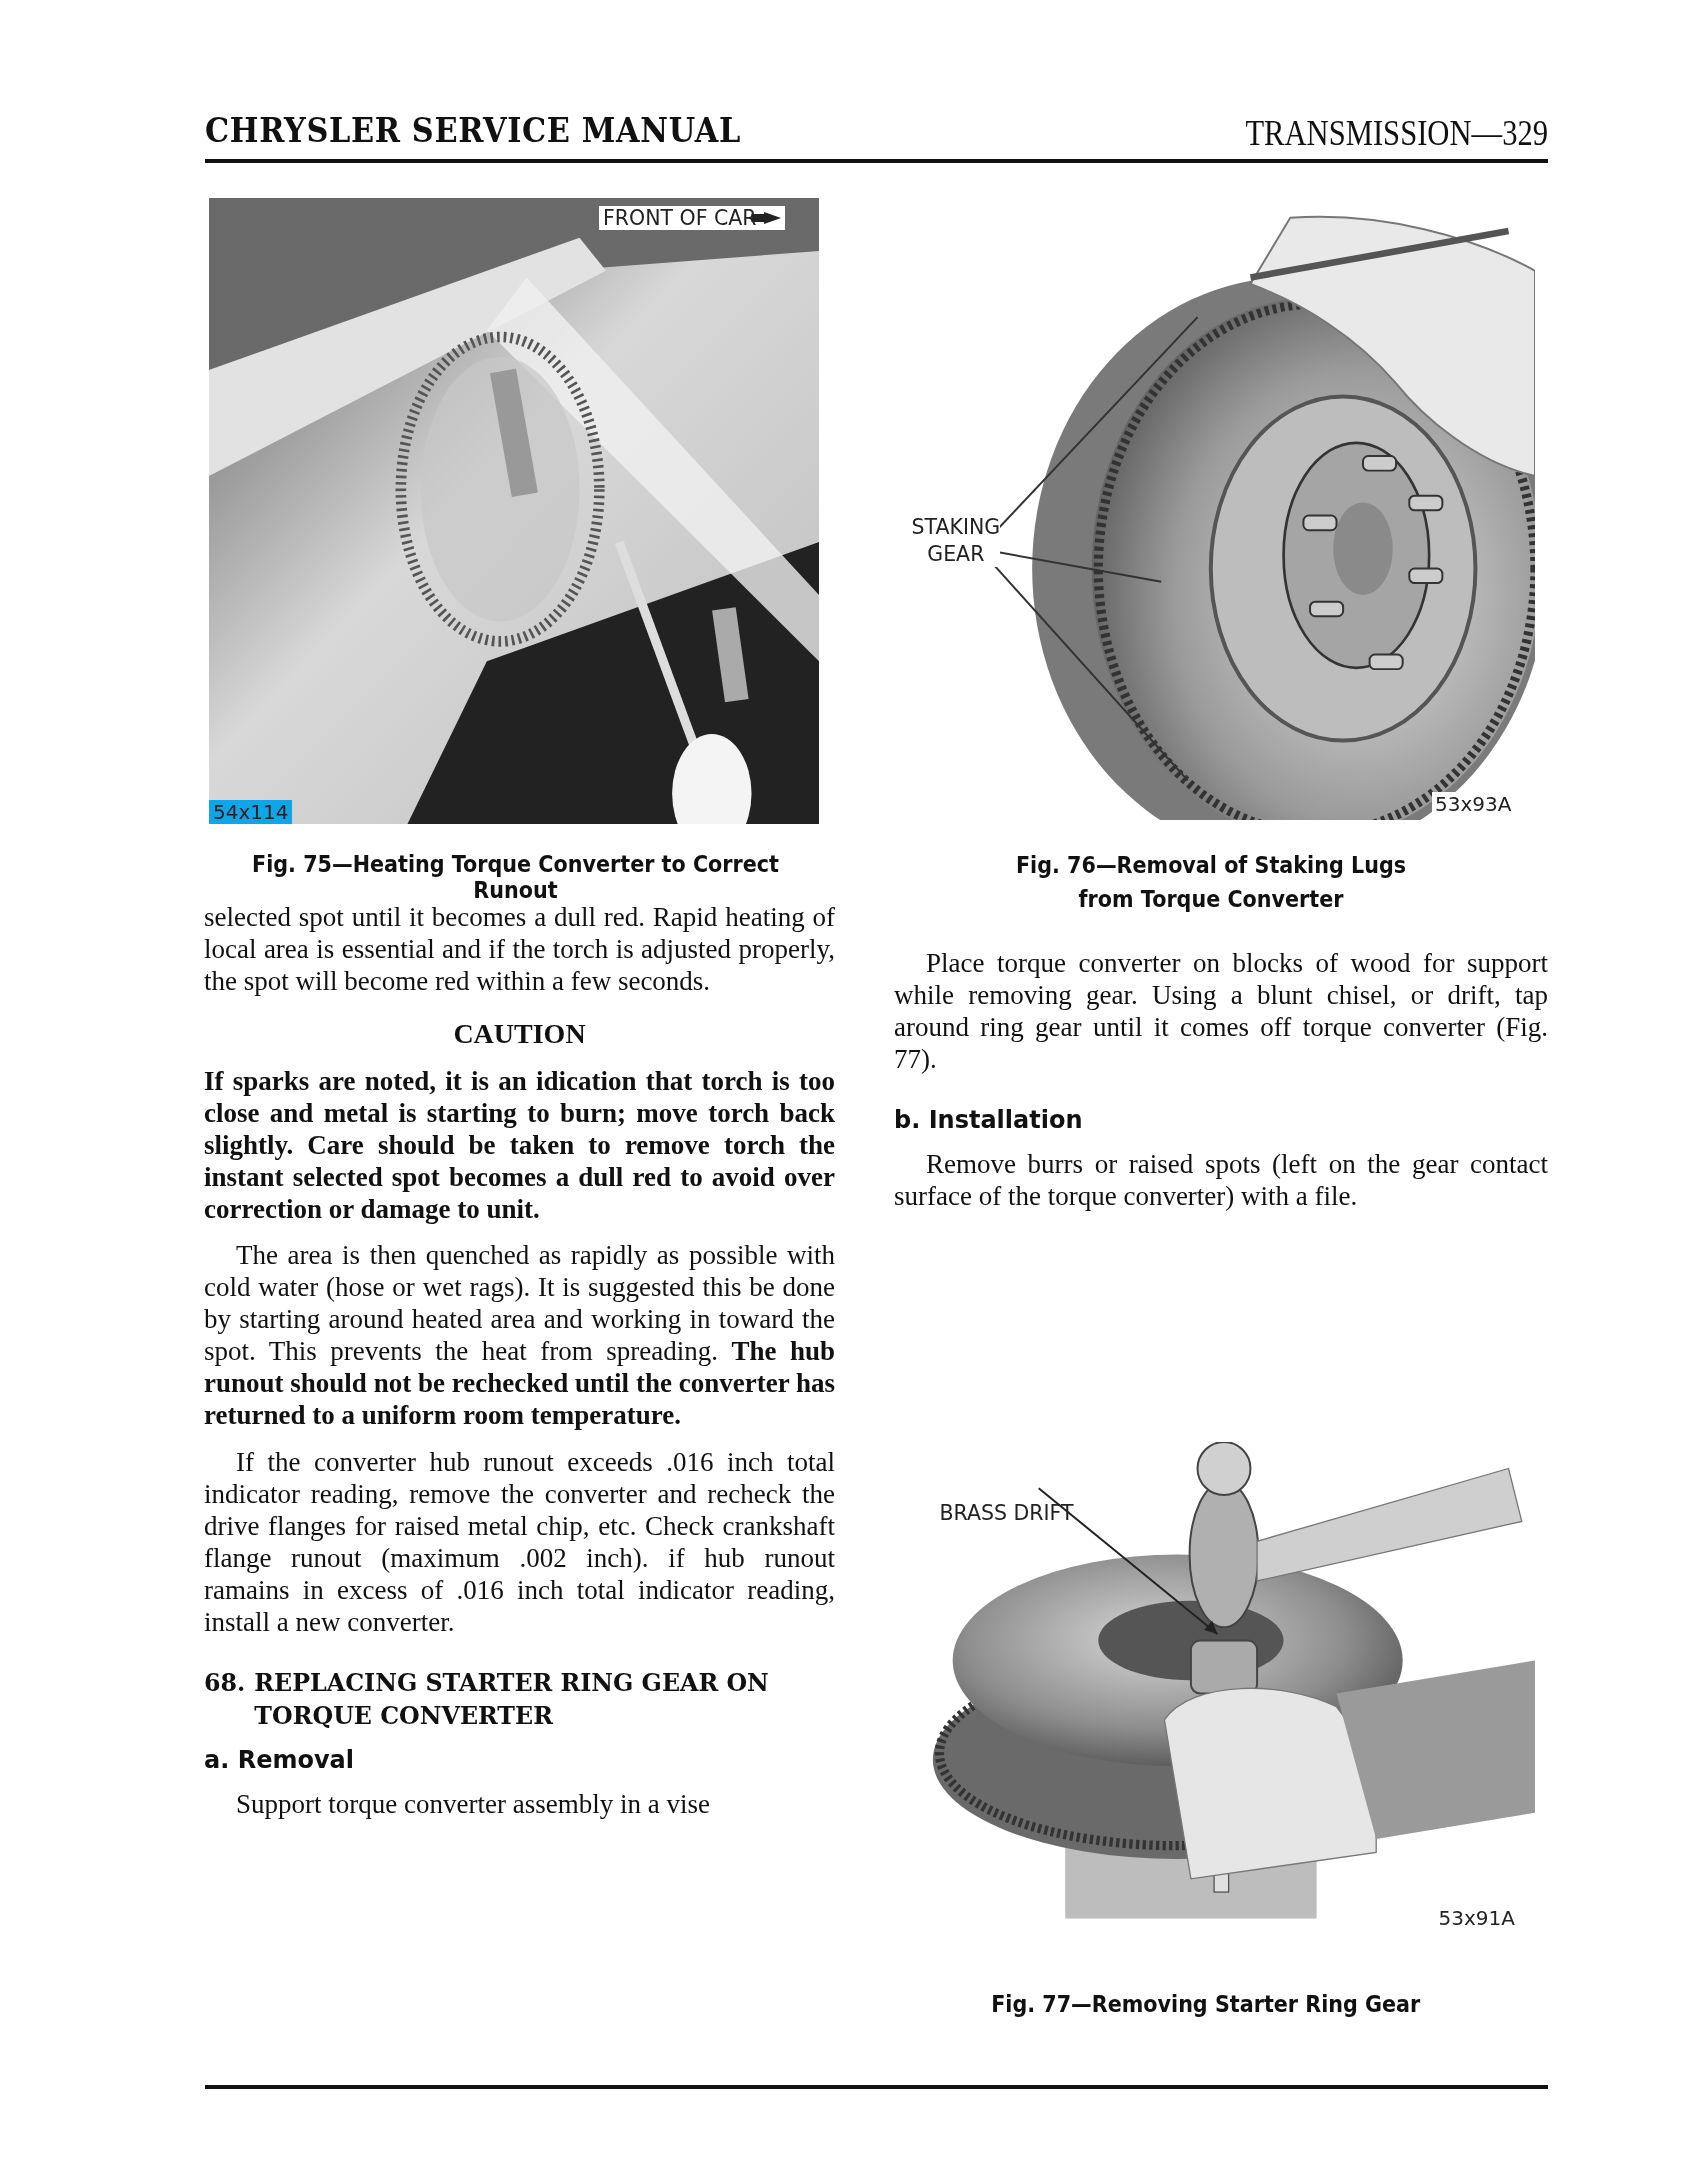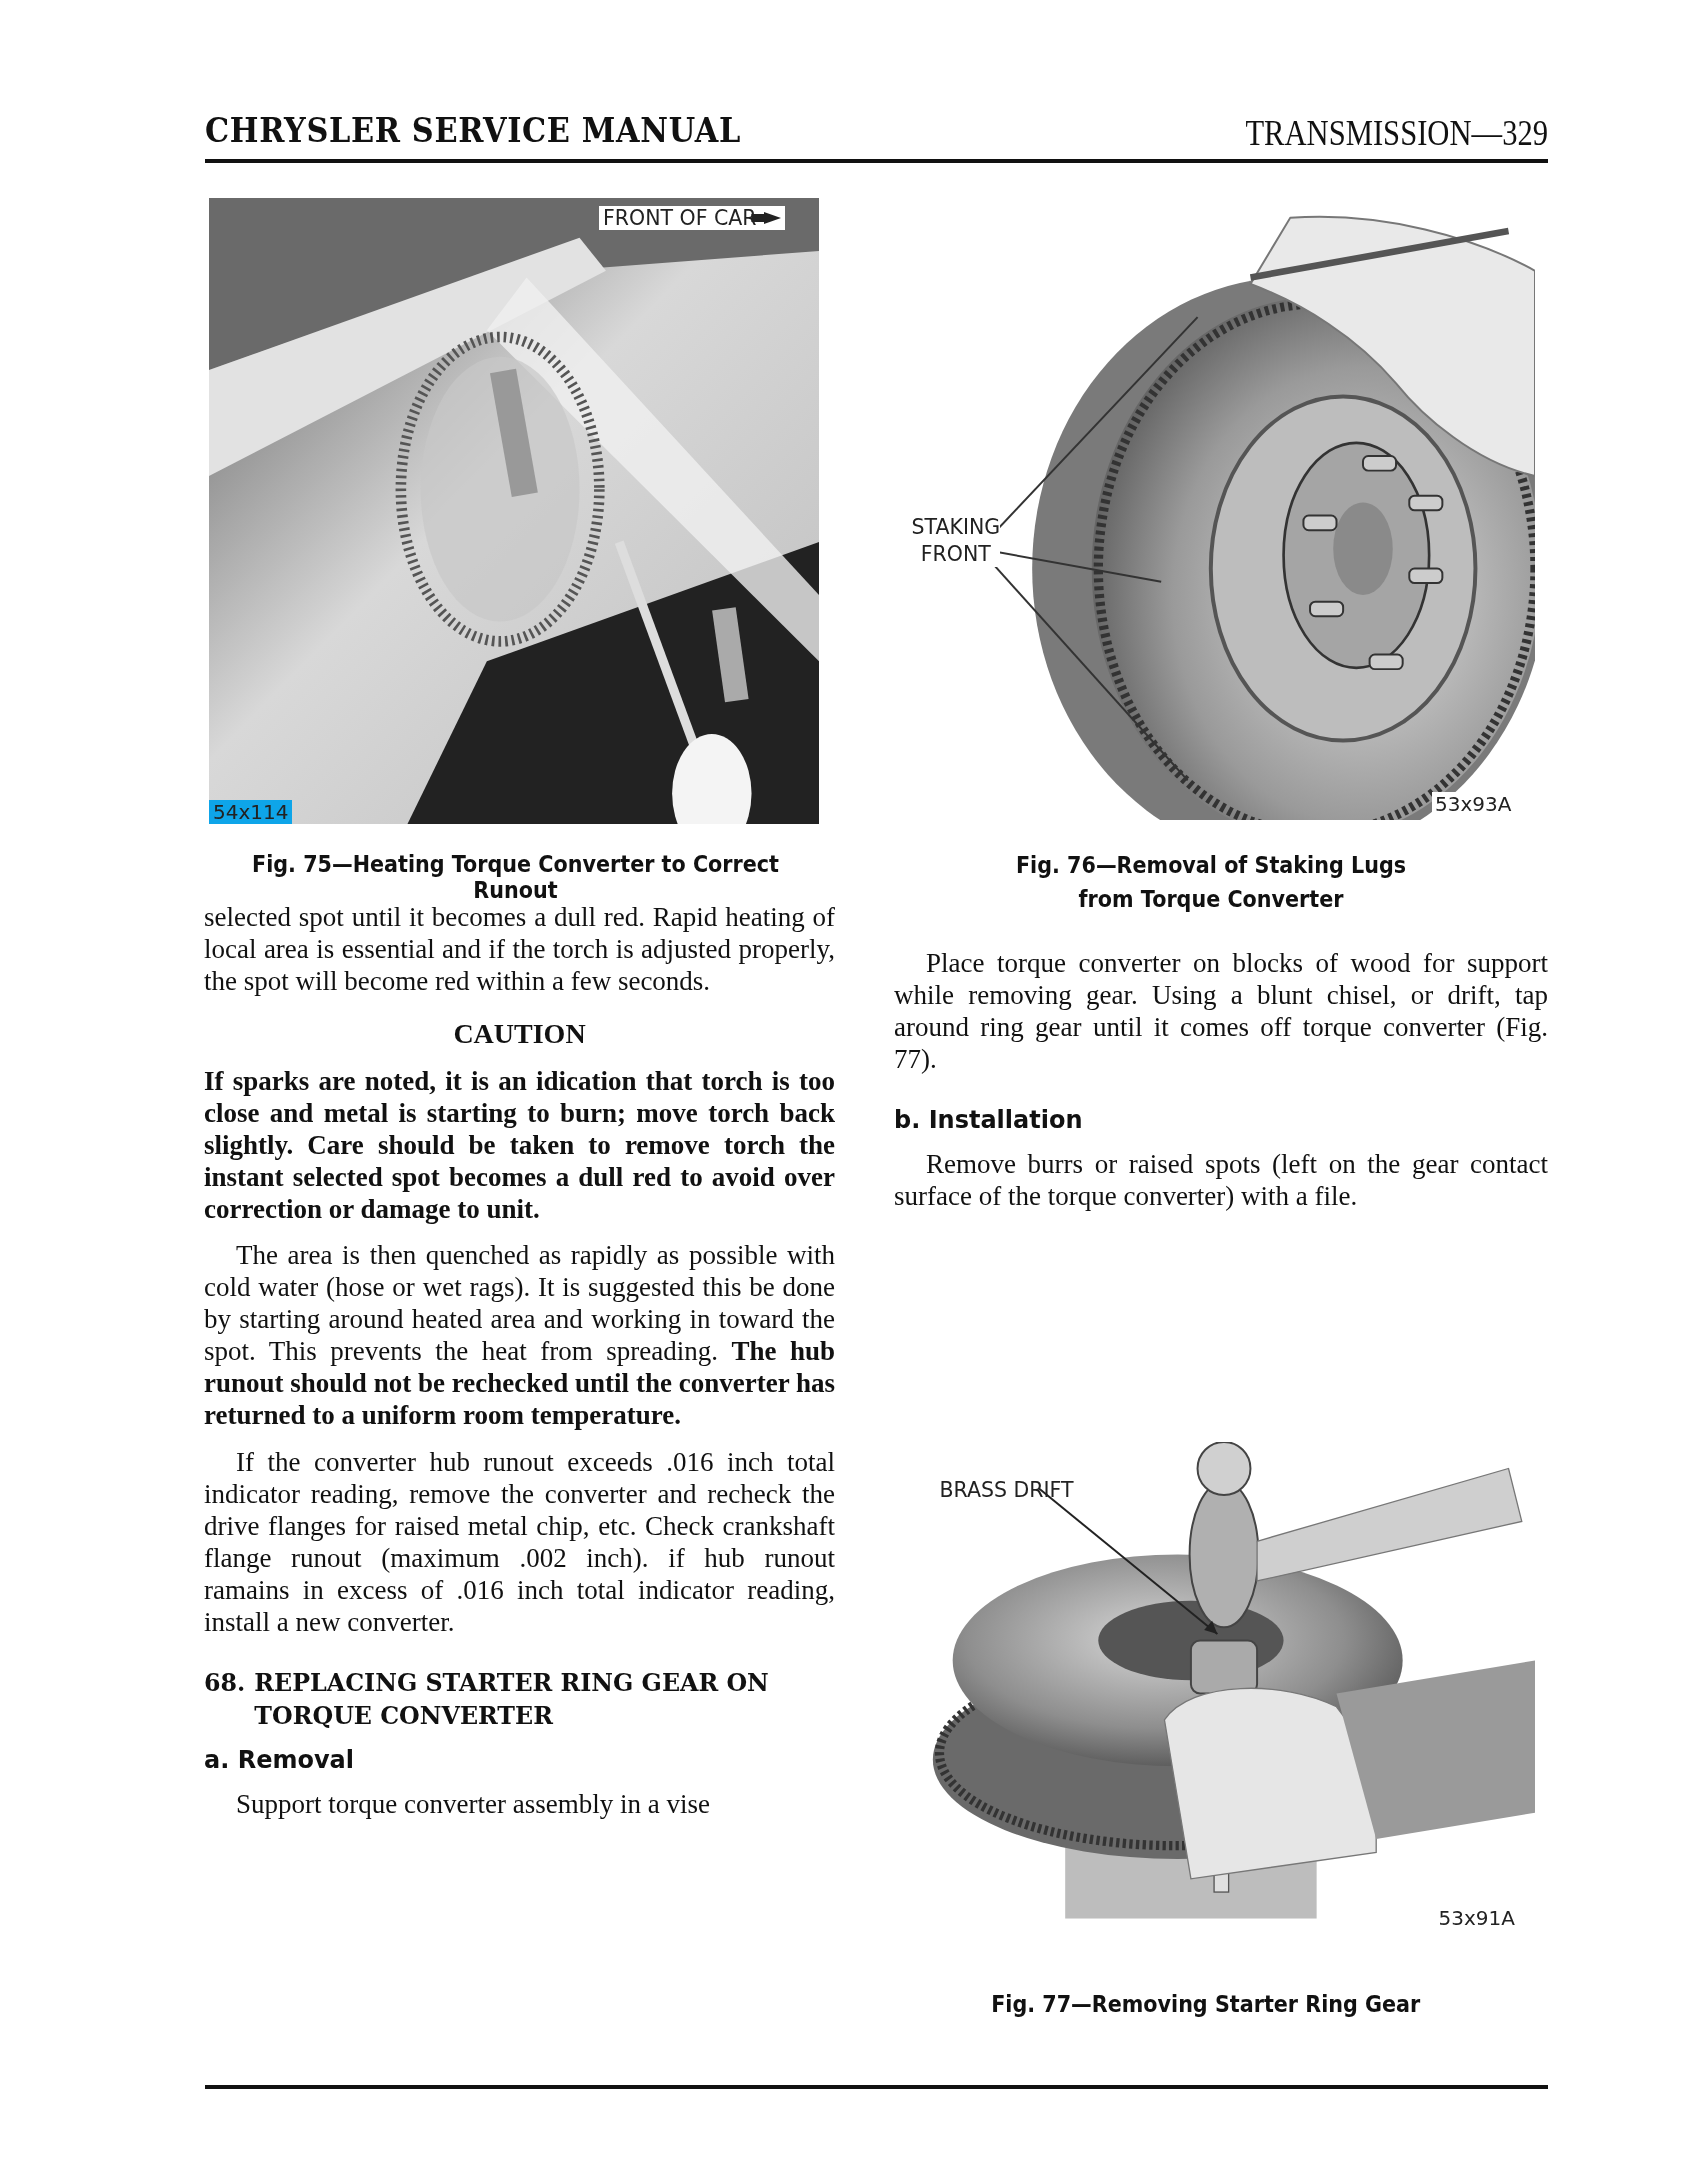--- a/index.html
+++ b/index.html
@@ -89,21 +89,21 @@
       <rect x="640" y="480" width="50" height="22" rx="8"></rect>
     </g>
     <path d="M620,30 C760,20 900,60 990,110 L990,420 C900,400 820,330 780,280 C720,210 640,160 560,130 Z" fill="#e9e9e9" stroke="#777" stroke-width="3"></path>
     <line x1="560" y1="120" x2="950" y2="50" stroke="#555" stroke-width="10"></line>
     <line x1="150" y1="530" x2="480" y2="180" stroke="#333" stroke-width="3"></line>
     <line x1="150" y1="530" x2="425" y2="580" stroke="#333" stroke-width="3"></line>
     <line x1="150" y1="530" x2="465" y2="880" stroke="#333" stroke-width="3"></line>
   </svg>
   <div class="abs label" style="left:18.5px; top:316px; text-align:center; line-height:26.5px; background:#fff;margin-left:13px;">
     <div>STAKING</div>
-    <div>FRONT</div>
+    <div>GEAR</div>
   </div>
   <div class="abs fig-code" style="right:21px; bottom:4px; background:#fff; padding:0 2.6px;">53x93A</div>
 </div>
 <div class="abs caption" style="left:880px; top:848px; width:662px; line-height:34px;">
   <div>Fig. 76—Removal of Staking Lugs</div>
   <div>from Torque Converter</div>
 </div>
 
 <div class="abs col" style="left:204px; top:901px; width:631px;">
   <p>selected spot until it becomes a dull red. Rapid heating of local area is essential and if the torch is adjusted properly, the spot will become red within a few seconds.</p>
@@ -142,19 +142,19 @@
     <rect x="420" y="300" width="100" height="80" rx="14" fill="#aaa" stroke="#444" stroke-width="3"></rect>
     <ellipse cx="470" cy="170" rx="52" ry="110" fill="#b0b0b0" stroke="#444" stroke-width="3"></ellipse>
     <ellipse cx="470" cy="40" rx="40" ry="40" fill="#d0d0d0" stroke="#444" stroke-width="3"></ellipse>
     <path d="M520,150 L900,40 L920,120 L520,210 Z" fill="#cfcfcf" stroke="#777" stroke-width="2"></path>
     <rect x="455" y="380" width="22" height="300" fill="#e0e0e0" stroke="#555" stroke-width="2"></rect>
     <path d="M380,420 C420,360 560,360 640,400 L700,480 L700,620 L420,660 Z" fill="#e6e6e6" stroke="#777" stroke-width="2"></path>
     <path d="M640,380 L940,330 L940,560 L700,600 Z" fill="#9a9a9a"></path>
     <line x1="190" y1="70" x2="460" y2="290" stroke="#222" stroke-width="3"></line>
     <polygon points="460,290 440,284 452,270" fill="#222"></polygon>
   </svg>
-  <div class="abs label" style="left:26.5px; top:36px;text-align:center;">BRASS DRIFT</div>
+  <div class="abs label" style="left:26.5px; top:59px;text-align:center;">BRASS DRIFT</div>
   <div class="abs fig-code" style="right:20px; bottom:14.6px;">53x91A</div>
 </div>
 <div class="abs caption" style="left:900px; top:1991px; width:635px; text-align:left; padding-left:66px; box-sizing:border-box;">Fig. 77—Removing Starter Ring Gear</div>
 
 <div class="abs rule-bottom"></div>
 
 
 </body></html>

